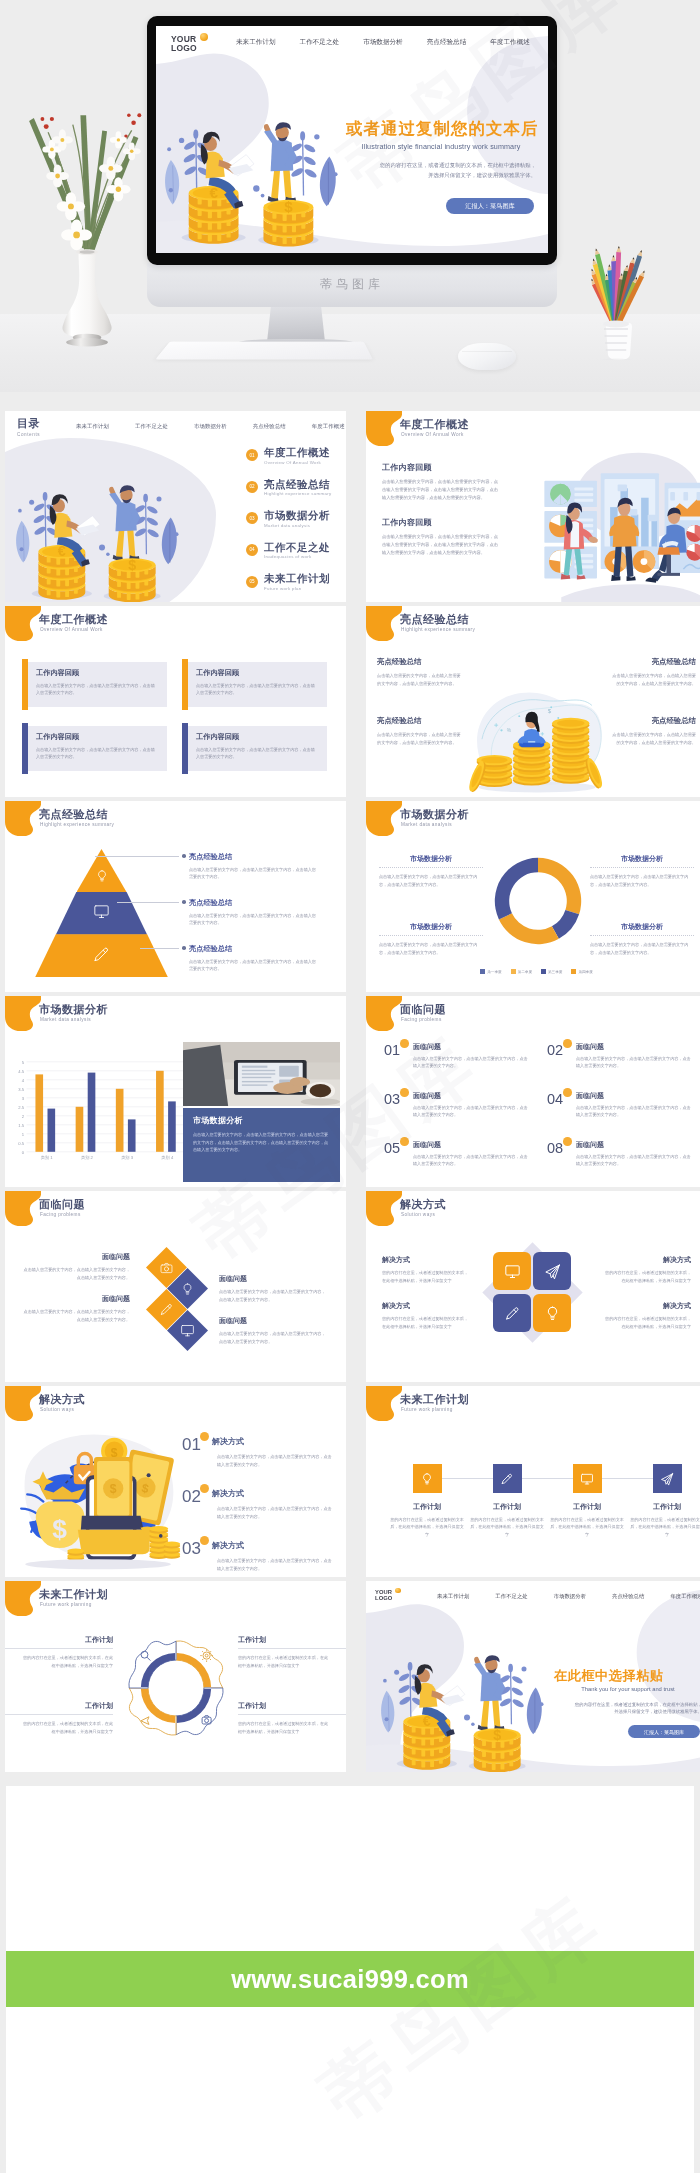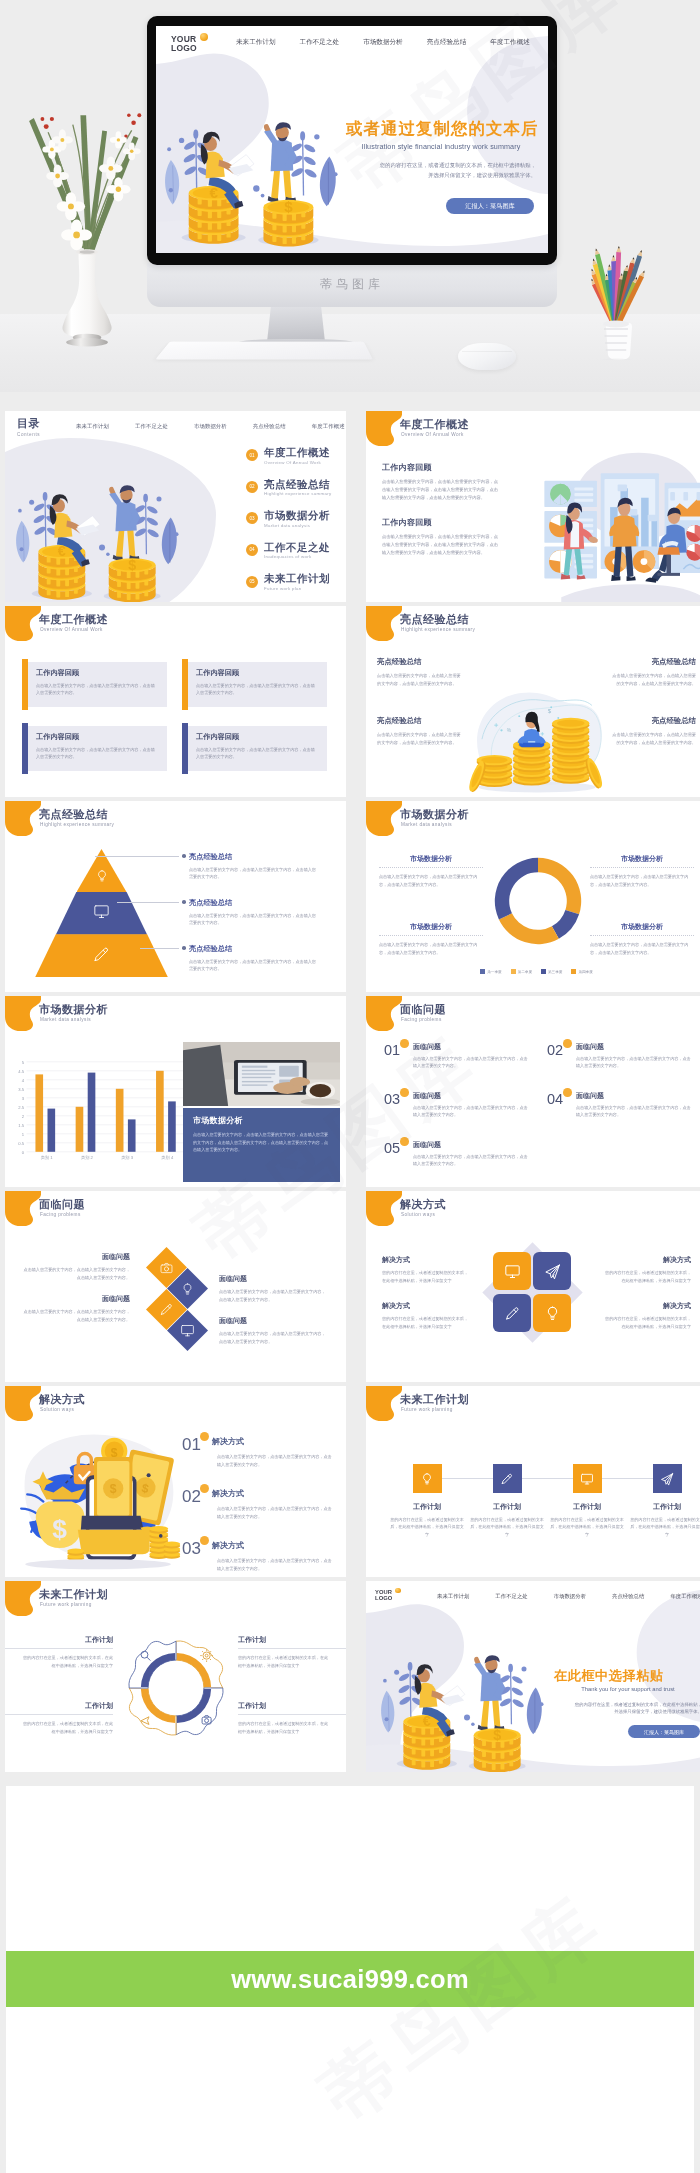--- a/index.html
+++ b/index.html
@@ -1348,20 +1348,28 @@
             </div>
           </div>
           <div class="n6">
             <div class="n6n">05</div>
             <div class="n6d"></div>
             <div class="n6r">
               <div class="h2 n6h">面临问题</div>
               <div class="p n6p">点击输入您需要的文字内容，点击输入您需要的文字内容，点击输入您需要的文字内容。</div>
             </div>
           </div>
+          <div class="n6">
+            <div class="n6n">08</div>
+            <div class="n6d"></div>
+            <div class="n6r">
+              <div class="h2 n6h">面临问题</div>
+              <div class="p n6p">点击输入您需要的文字内容，点击输入您需要的文字内容，点击输入您需要的文字内容。</div>
+            </div>
+          </div>
         </div>
       </div>
       <div class="slide">
         <div class="sbadge">
           <svg viewBox="0 0 36 35">
             <path d="M0 0 H36 V3.5 C36 9 26 10 25 16.5 C24 23 28 25 28 28.5 C28 33 23 35.4 17 35.4 C7 35.4 0 29.5 0 21 Z" fill="#f59f18"></path>
           </svg>
         </div>
         <div class="stitle">面临问题</div>
         <div class="ssub">Facing problems</div>

